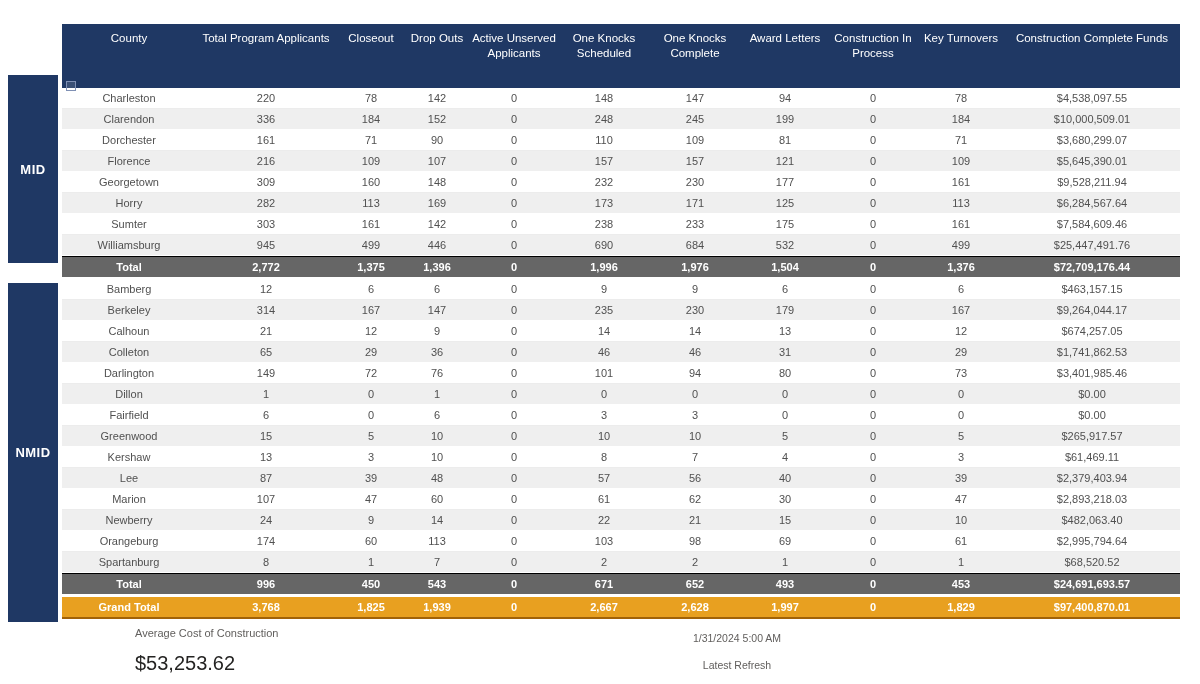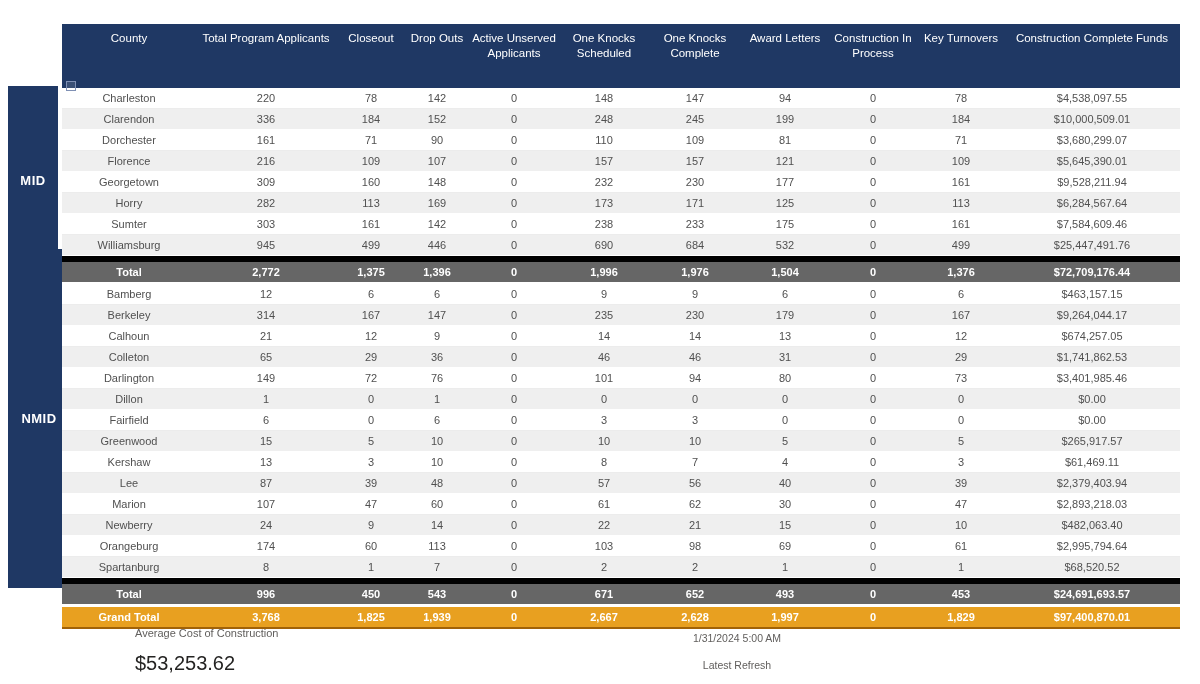--- a/index.html
+++ b/index.html
@@ -9,22 +9,22 @@
     -webkit-font-smoothing:antialiased;overflow:hidden;
   }
   .sidebar-block{
     position:absolute;left:8px;width:50px;
     background:var(--group-bg,#1F3864);
     display:flex;align-items:center;justify-content:center;
   }
   .sidebar-block .group-label{
     color:#ffffff;font-weight:bold;font-size:13px;letter-spacing:.5px;
   }
-  #sidebar-mid{top:86px;height:188px;}
-  #sidebar-nmid{top:249px;height:339px;padding-left:6px;}
+  #sidebar-mid{top:75px;height:188px;}
+  #sidebar-nmid{top:283px;height:339px;}
 
   .matrix-wrap{position:absolute;left:62px;top:24px;width:1118px;}
   table.matrix{
     width:1118px;table-layout:fixed;border-collapse:separate;border-spacing:0;
   }
   col.c0{width:134px;} col.c1{width:140px;} col.c2{width:70px;} col.c3{width:62px;}
   col.c4{width:92px;}  col.c5{width:88px;}  col.c6{width:94px;} col.c7{width:86px;}
   col.c8{width:90px;}  col.c9{width:86px;}  col.c10{width:176px;}
 
   thead th{
@@ -38,21 +38,21 @@
     border:1px solid #7f90b4;background:rgba(255,255,255,0.12);
   }
   tbody td{
     font-size:11px;color:#505050;text-align:center;
     height:20px;padding:0 2px;overflow:hidden;white-space:nowrap;
     border-bottom:1px solid #ececec;background:#ffffff;
   }
   tr.alt td{background:var(--stripe,#EFEFEF);border-bottom:1px solid #ffffff;}
   tr.total-row td{
     background:var(--total-bg,#666666);color:#ffffff;font-weight:bold;
-    border-top:6px solid #000000;border-bottom:2px solid #ffffff;
+    border-top:1px solid #000000;border-bottom:2px solid #ffffff;
   }
   tr.grand-total-row td{
     background:var(--grand-total-bg,#E8A020);color:#ffffff;font-weight:bold;
     border-top:1px solid #ffffff;border-bottom:2px solid #a16207;
   }
 
   .avg-card{position:absolute;left:135px;top:627px;width:265px;text-align:left;}
   .avg-label{font-size:11px;color:#605E5C;}
   .avg-value{font-size:20px;color:#252423;margin-top:13px;}
   .refresh-card{position:absolute;left:637px;top:632px;width:200px;text-align:center;}

